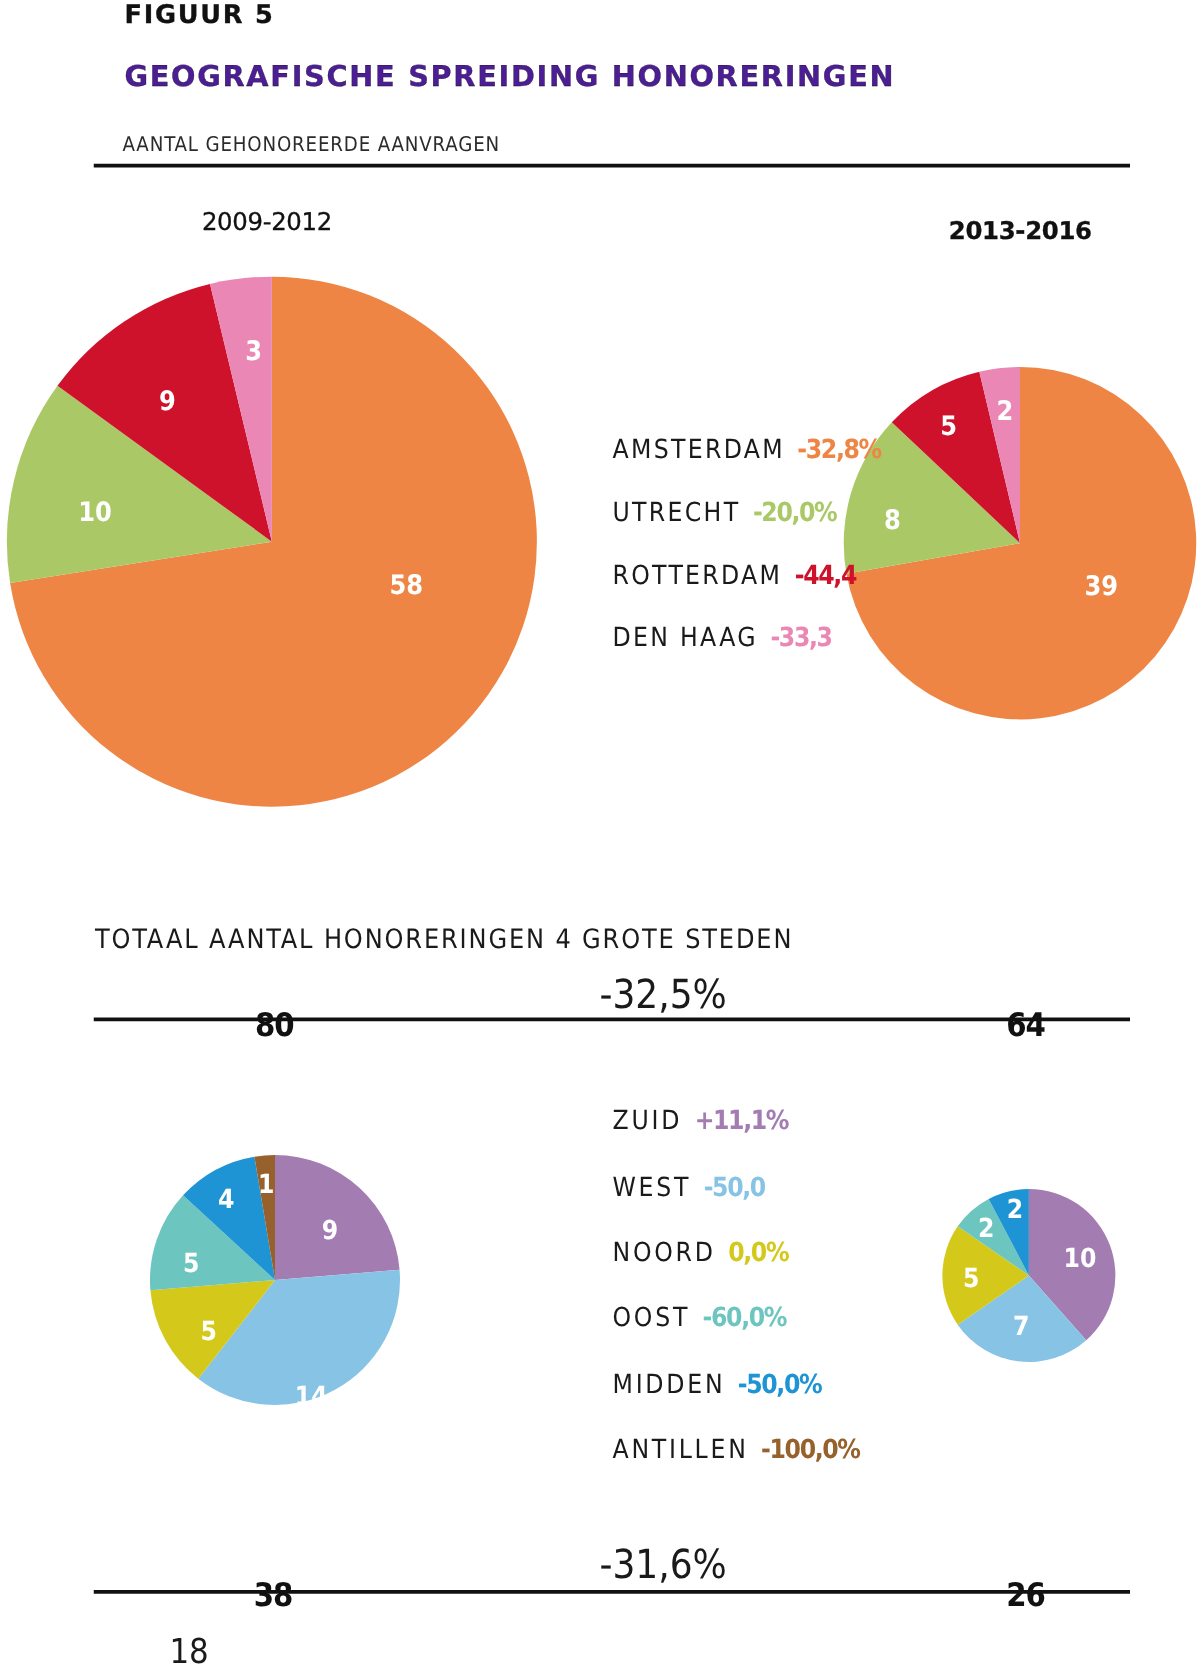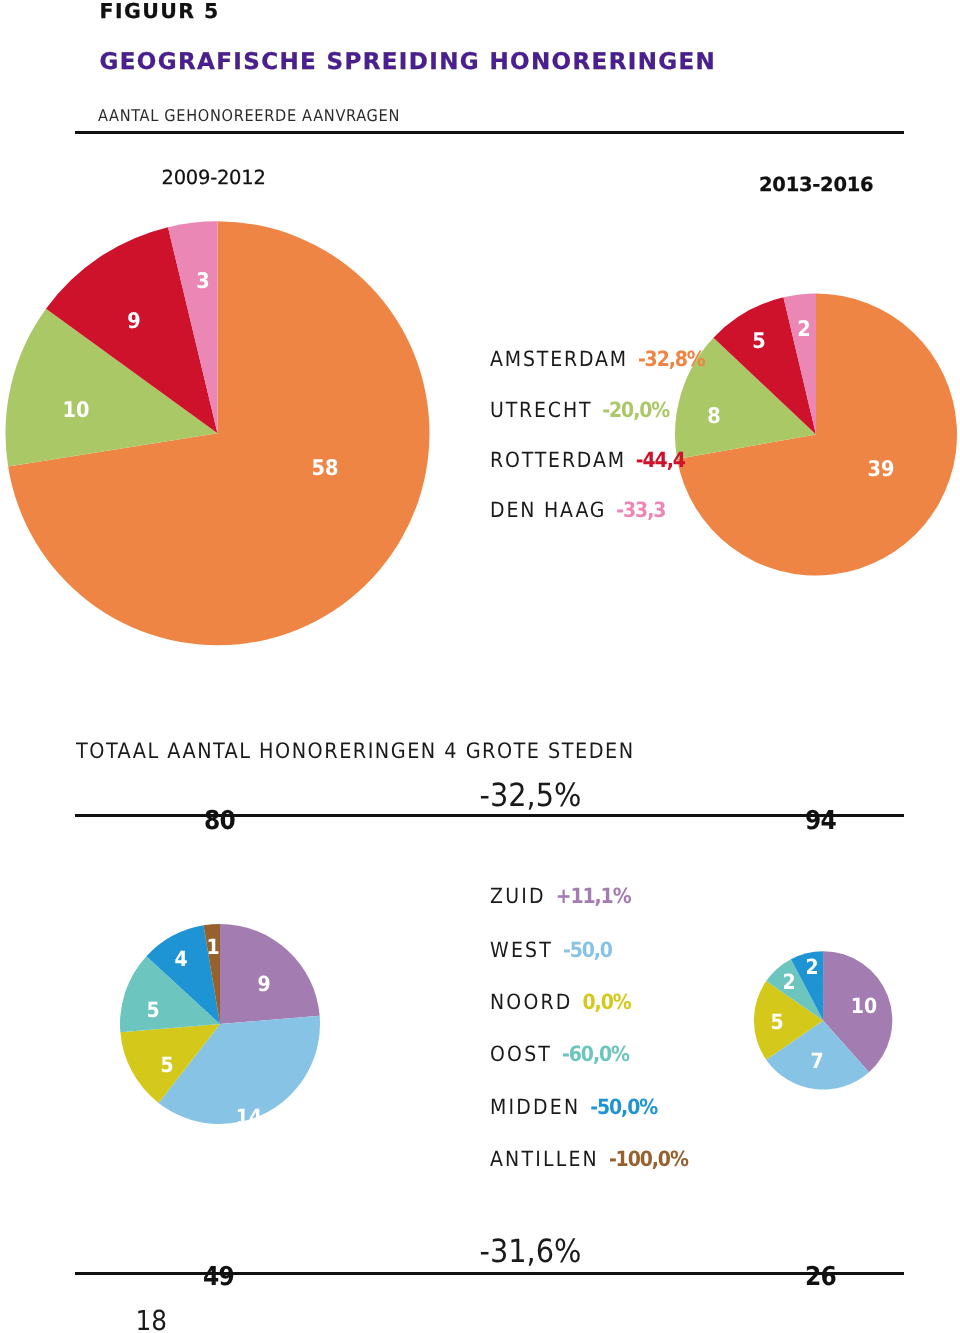--- a/index.html
+++ b/index.html
@@ -98,29 +98,29 @@
     </div>
 
   <div class="lg" style="left:444px;top:347px"><span>AMSTERDAM</span><span class="gap"></span><b style="color:#ee8544">-32,8%</b></div>
   <div class="lg" style="left:444px;top:398px"><span>UTRECHT</span><span class="gap"></span><b style="color:#aac866">-20,0%</b></div>
   <div class="lg" style="left:444px;top:448.4px"><span>ROTTERDAM</span><span class="gap"></span><b style="color:#ce122b">-44,4</b></div>
   <div class="lg" style="left:444px;top:498.4px"><span>DEN HAAG</span><span class="gap"></span><b style="color:#ea87b5">-33,3</b></div>
 
   <div class="t" id="tot1lab">TOTAAL AANTAL HONORERINGEN 4 GROTE STEDEN</div>
   <div class="bignum" style="left:219.5px;top:780px">80</div>
   <div class="bigpct" style="left:530.5px;top:778.5px">-32,5%</div>
-  <div class="bignum" style="left:820.5px;top:780px">94</div>
+  <div class="bignum" style="left:820.5px;top:780px">64</div>
   <div class="rule" id="rule2"></div>
 
   <div class="lg lgr" style="left:444px;top:883.6px"><span>ZUID</span><span class="gap"></span><b style="color:#a37cb2">+11,1%</b></div>
   <div class="lg lgr" style="left:444px;top:938px"><span>WEST</span><span class="gap"></span><b style="color:#87c3e4">-50,0</b></div>
   <div class="lg lgr" style="left:444px;top:990px"><span>NOORD</span><span class="gap"></span><b style="color:#d4c91b">0,0%</b></div>
   <div class="lg lgr" style="left:444px;top:1042px"><span>OOST</span><span class="gap"></span><b style="color:#6cc5be">-60,0%</b></div>
   <div class="lg lgr" style="left:444px;top:1095px"><span>MIDDEN</span><span class="gap"></span><b style="color:#1e94d4">-50,0%</b></div>
   <div class="lg lgr" style="left:444px;top:1147px"><span>ANTILLEN</span><span class="gap"></span><b style="color:#96612c">-100,0%</b></div>
 
-  <div class="bignum" style="left:218.5px;top:1236px">49</div>
+  <div class="bignum" style="left:218.5px;top:1236px">38</div>
   <div class="bigpct" style="left:530.5px;top:1234.5px">-31,6%</div>
   <div class="bignum" style="left:820.5px;top:1236px">26</div>
   <div class="rule" id="rule3"></div>
 
   <div class="t" id="pageno">18</div>
 </div>
 
 </body></html>

